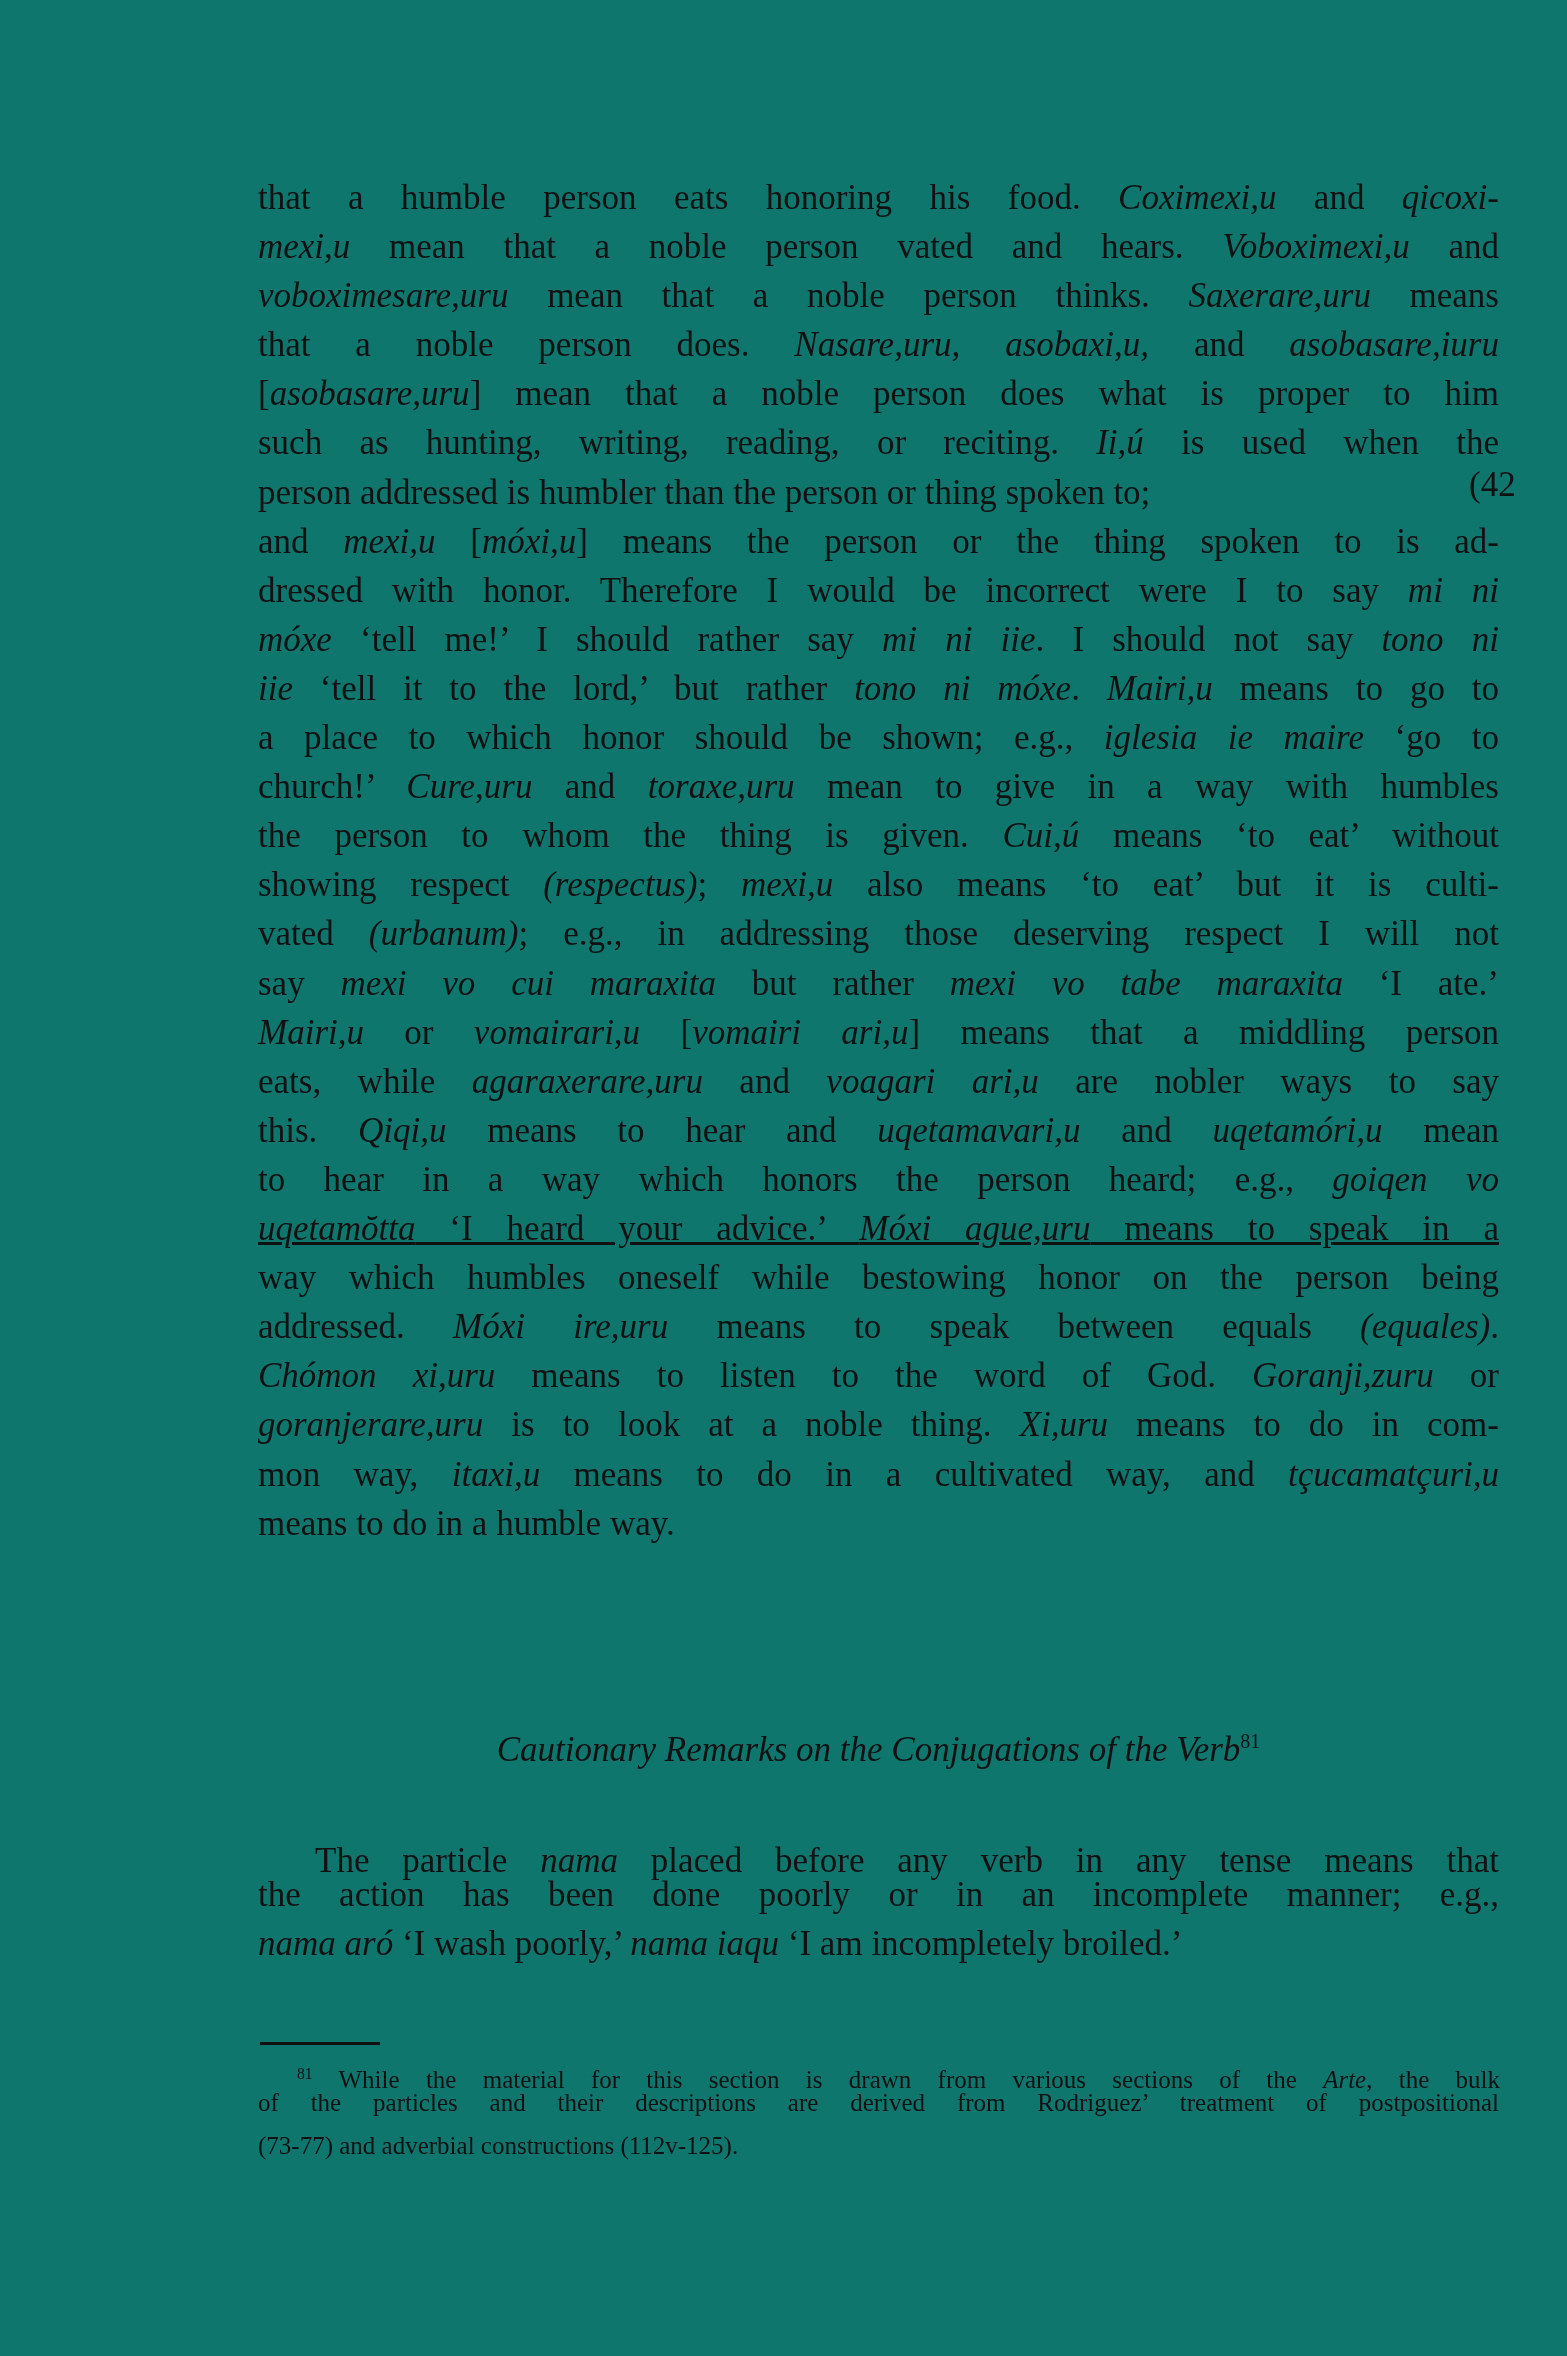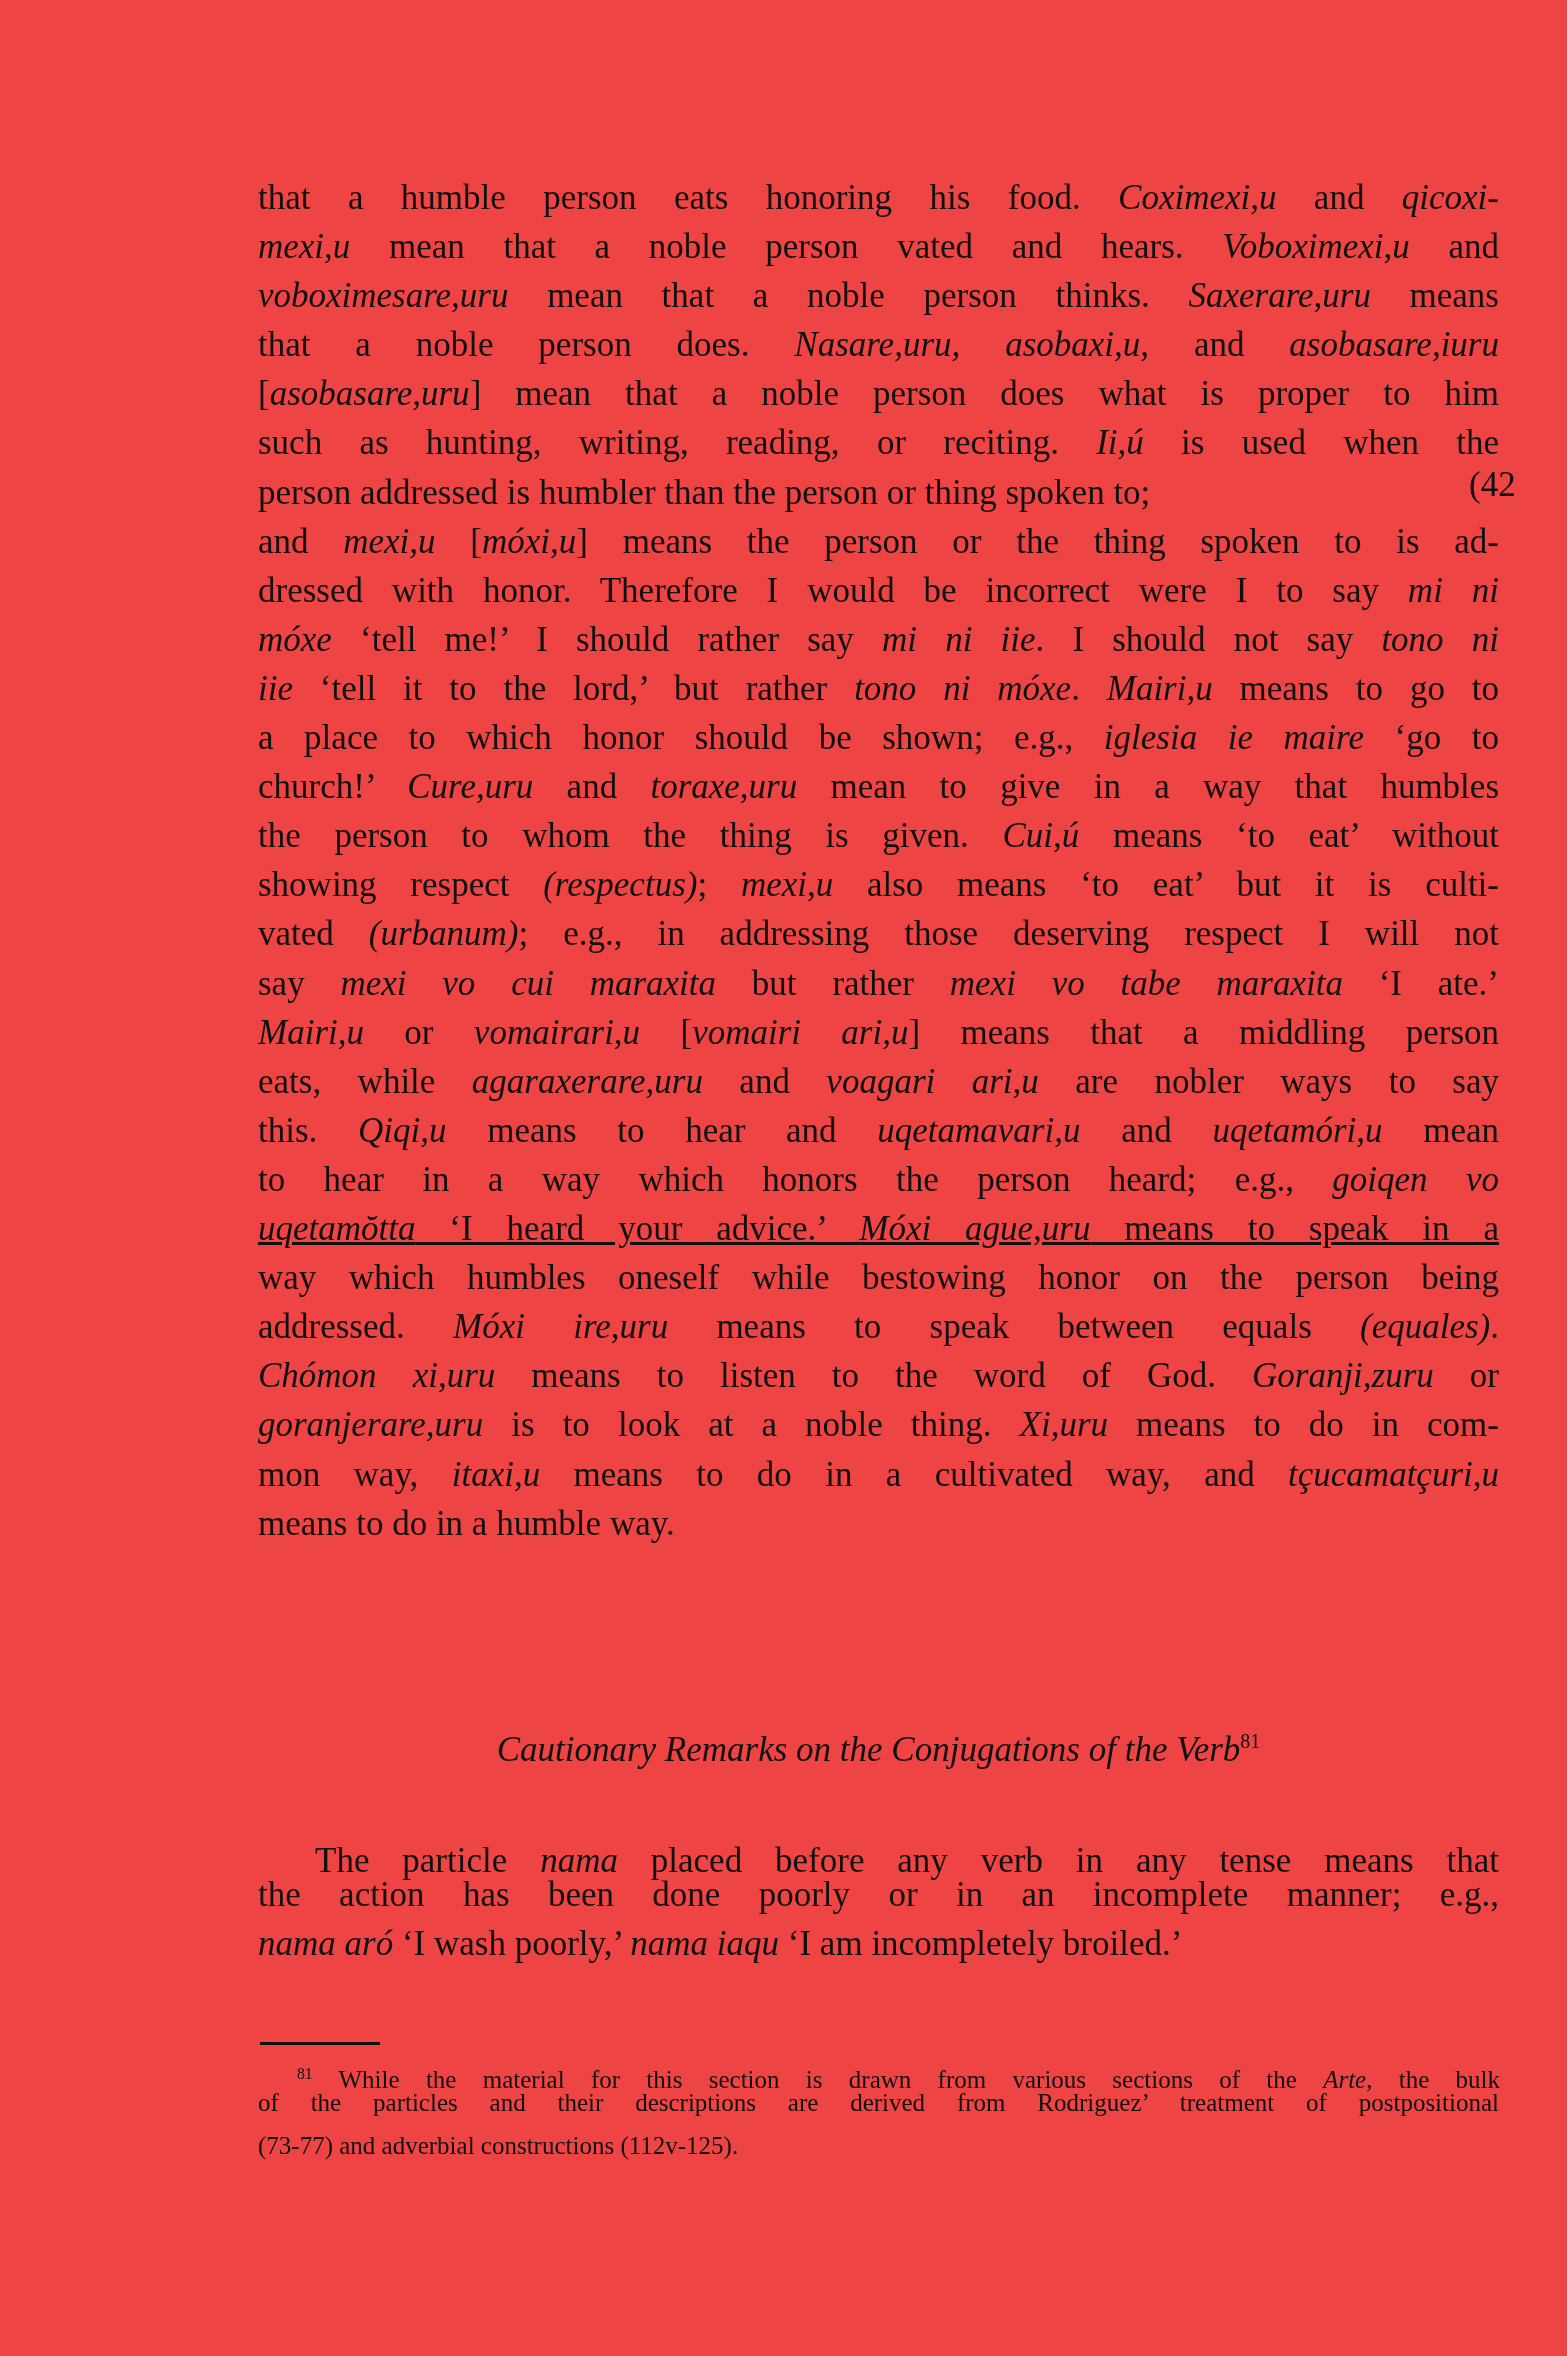--- a/index.html
+++ b/index.html
@@ -1,18 +1,18 @@
 <!DOCTYPE html>
 <html style="font-size:14.8px"><head>
 <meta charset="utf-8">
 <style>
   html, body { margin:0; padding:0; background:#ffffff; }
   body { width:1567px; height:2356px; position:relative; overflow:hidden;
          font-family:"Liberation Serif","DejaVu Serif",serif; color:#111; }
-  .page { position:absolute; left:0; top:0; width:1567px; height:2356px; background:#ef4444; }
+  .page { position:absolute; left:0; top:0; width:1567px; height:2356px; background:#0f766e; }
   .text-block { position:absolute; left:258px; width:1241px; }
   .line { position:absolute; left:0; width:1241px; height:48px;
           font-size:35px; line-height:48px; white-space:nowrap;
           text-align:justify; text-align-last:justify; }
   .line.last { text-align-last:left; }
   .line.indent { padding-left:57px; width:1184px; }
   .line i { font-style:italic; }
   .heading { position:absolute; left:0; width:1241px; text-align:center;
              font-size:35px; font-style:italic; line-height:48px; white-space:nowrap; }
   .heading sup { font-size:20px; font-style:normal; vertical-align:super; line-height:0; }
@@ -35,21 +35,21 @@
       <div class="line" style="top: 98px;"><i>voboximesare,uru</i><span> mean that a noble person thinks. </span><i>Saxerare,uru</i><span> means</span></div>
       <div class="line" style="top: 147px;"><span>that a noble person does. </span><i>Nasare,uru,</i><span> </span><i>asobaxi,u,</i><span> and </span><i>asobasare,iuru</i></div>
       <div class="line" style="top: 196px;"><span>[</span><i>asobasare,uru</i><span>] mean that a noble person does what is proper to him</span></div>
       <div class="line" style="top: 245px;"><span>such as hunting, writing, reading, or reciting. </span><i>Ii,ú</i><span> is used when the</span></div>
       <div class="line last" style="top: 295px;"><span>person addressed is humbler than the person or thing spoken to;</span></div>
       <div class="line" style="top: 344px;"><span>and </span><i>mexi,u</i><span> [</span><i>móxi,u</i><span>] means the person or the thing spoken to is ad-</span></div>
       <div class="line" style="top: 393px;"><span>dressed with honor. Therefore I would be incorrect were I to say </span><i>mi ni</i></div>
       <div class="line" style="top: 442px;"><i>móxe</i><span> ‘tell me!’ I should rather say </span><i>mi ni iie</i><span>. I should not say </span><i>tono ni</i></div>
       <div class="line" style="top: 491px;"><i>iie</i><span> ‘tell it to the lord,’ but rather </span><i>tono ni móxe</i><span>. </span><i>Mairi,u</i><span> means to go to</span></div>
       <div class="line" style="top: 540px;"><span>a place to which honor should be shown; e.g., </span><i>iglesia ie maire</i><span> ‘go to</span></div>
-      <div class="line" style="top: 589px;"><span>church!’ </span><i>Cure,uru</i><span> and </span><i>toraxe,uru</i><span> mean to give in a way that humbles</span></div>
+      <div class="line" style="top: 589px;"><span>church!’ </span><i>Cure,uru</i><span> and </span><i>toraxe,uru</i><span> mean to give in a way with humbles</span></div>
       <div class="line" style="top: 638px;"><span>the person to whom the thing is given. </span><i>Cui,ú</i><span> means ‘to eat’ without</span></div>
       <div class="line" style="top: 687px;"><span>showing respect </span><i>(respectus)</i><span>; </span><i>mexi,u</i><span> also means ‘to eat’ but it is culti-</span></div>
       <div class="line" style="top: 736px;"><span>vated </span><i>(urbanum)</i><span>; e.g., in addressing those deserving respect I will not</span></div>
       <div class="line" style="top: 786px;"><span>say </span><i>mexi vo cui maraxita</i><span> but rather </span><i>mexi vo tabe maraxita</i><span> ‘I ate.’</span></div>
       <div class="line" style="top: 835px;"><i>Mairi,u</i><span> or </span><i>vomairari,u</i><span> [</span><i>vomairi ari,u</i><span>] means that a middling person</span></div>
       <div class="line" style="top: 884px;"><span>eats, while </span><i>agaraxerare,uru</i><span> and </span><i>voagari ari,u</i><span> are nobler ways to say</span></div>
       <div class="line" style="top: 933px;"><span>this. </span><i>Qiqi,u</i><span> means to hear and </span><i>uqetamavari,u</i><span> and </span><i>uqetamóri,u</i><span> mean</span></div>
       <div class="line" style="top: 982px;"><span>to hear in a way which honors the person heard; e.g., </span><i>goiqen vo</i></div>
       <div class="line" style="top: 1031px; text-decoration: underline;"><i>uqetamŏtta</i><span> ‘I heard your advice.’ </span><i>Móxi ague,uru</i><span> means to speak in a</span></div>
       <div class="line" style="top: 1080px;"><span>way which humbles oneself while bestowing honor on the person being</span></div>

